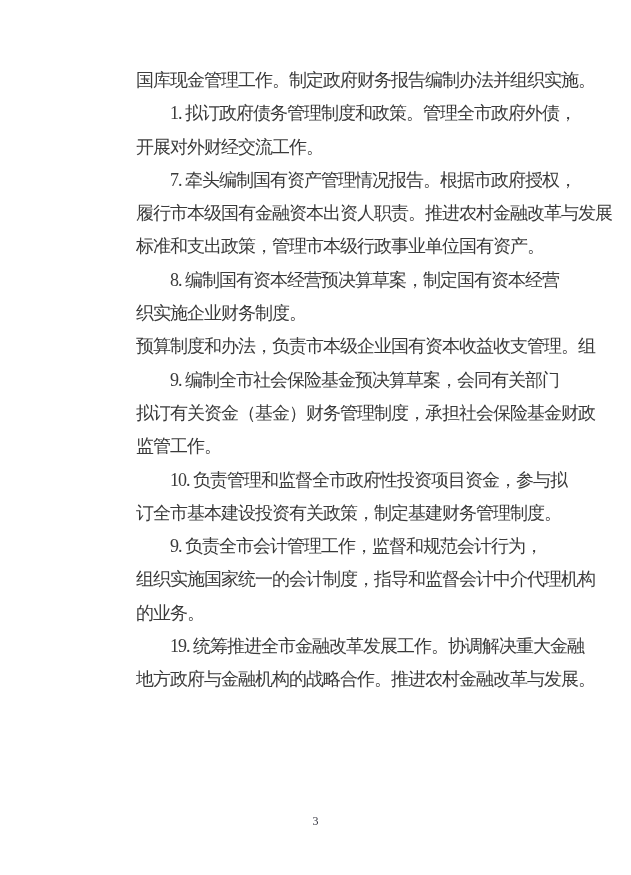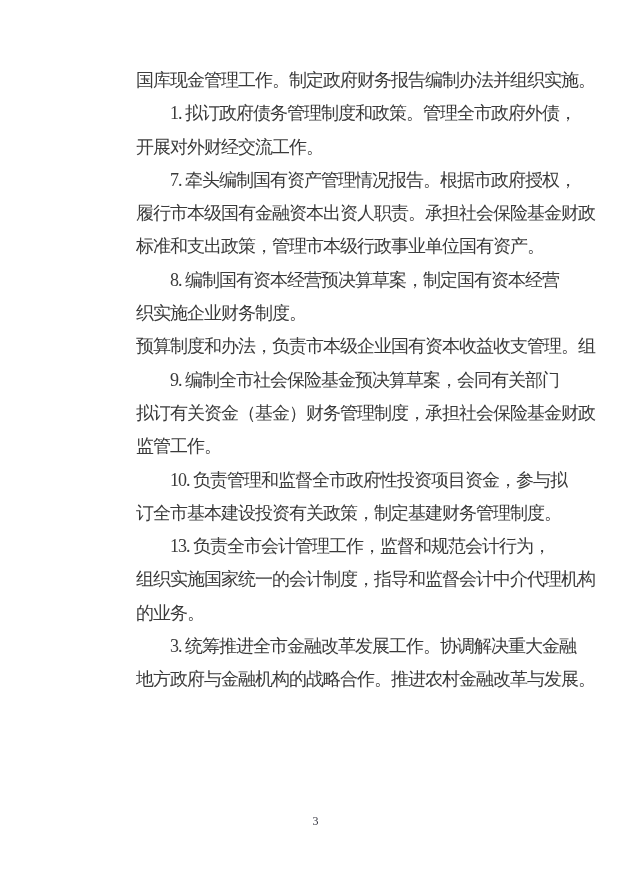--- a/index.html
+++ b/index.html
@@ -47,30 +47,30 @@
 </style>
 </head>
 <body>
 
 <div class="page">
   <div class="text-block">
     <div class="doc-line">国库现金管理工作。制定政府财务报告编制办法并组织实施。</div>
     <div class="doc-line indent">1. 拟订政府债务管理制度和政策。管理全市政府外债，</div>
     <div class="doc-line">开展对外财经交流工作。</div>
     <div class="doc-line indent">7. 牵头编制国有资产管理情况报告。根据市政府授权，</div>
-    <div class="doc-line">履行市本级国有金融资本出资人职责。承担社会保险基金财政</div>
+    <div class="doc-line">履行市本级国有金融资本出资人职责。推进农村金融改革与发展</div>
     <div class="doc-line">标准和支出政策，管理市本级行政事业单位国有资产。</div>
     <div class="doc-line indent">8. 编制国有资本经营预决算草案，制定国有资本经营</div>
     <div class="doc-line">织实施企业财务制度。</div>
     <div class="doc-line">预算制度和办法，负责市本级企业国有资本收益收支管理。组</div>
     <div class="doc-line indent">9. 编制全市社会保险基金预决算草案，会同有关部门</div>
     <div class="doc-line">拟订有关资金（基金）财务管理制度，承担社会保险基金财政</div>
     <div class="doc-line">监管工作。</div>
     <div class="doc-line indent">10. 负责管理和监督全市政府性投资项目资金，参与拟</div>
     <div class="doc-line">订全市基本建设投资有关政策，制定基建财务管理制度。</div>
-    <div class="doc-line indent">13. 负责全市会计管理工作，监督和规范会计行为，</div>
+    <div class="doc-line indent">9. 负责全市会计管理工作，监督和规范会计行为，</div>
     <div class="doc-line">组织实施国家统一的会计制度，指导和监督会计中介代理机构</div>
     <div class="doc-line">的业务。</div>
-    <div class="doc-line indent">3. 统筹推进全市金融改革发展工作。协调解决重大金融</div>
+    <div class="doc-line indent">19. 统筹推进全市金融改革发展工作。协调解决重大金融</div>
     <div class="doc-line">地方政府与金融机构的战略合作。推进农村金融改革与发展。</div>
   </div>
   <div class="page-number">3</div>
 </div>
 
 </body></html>

